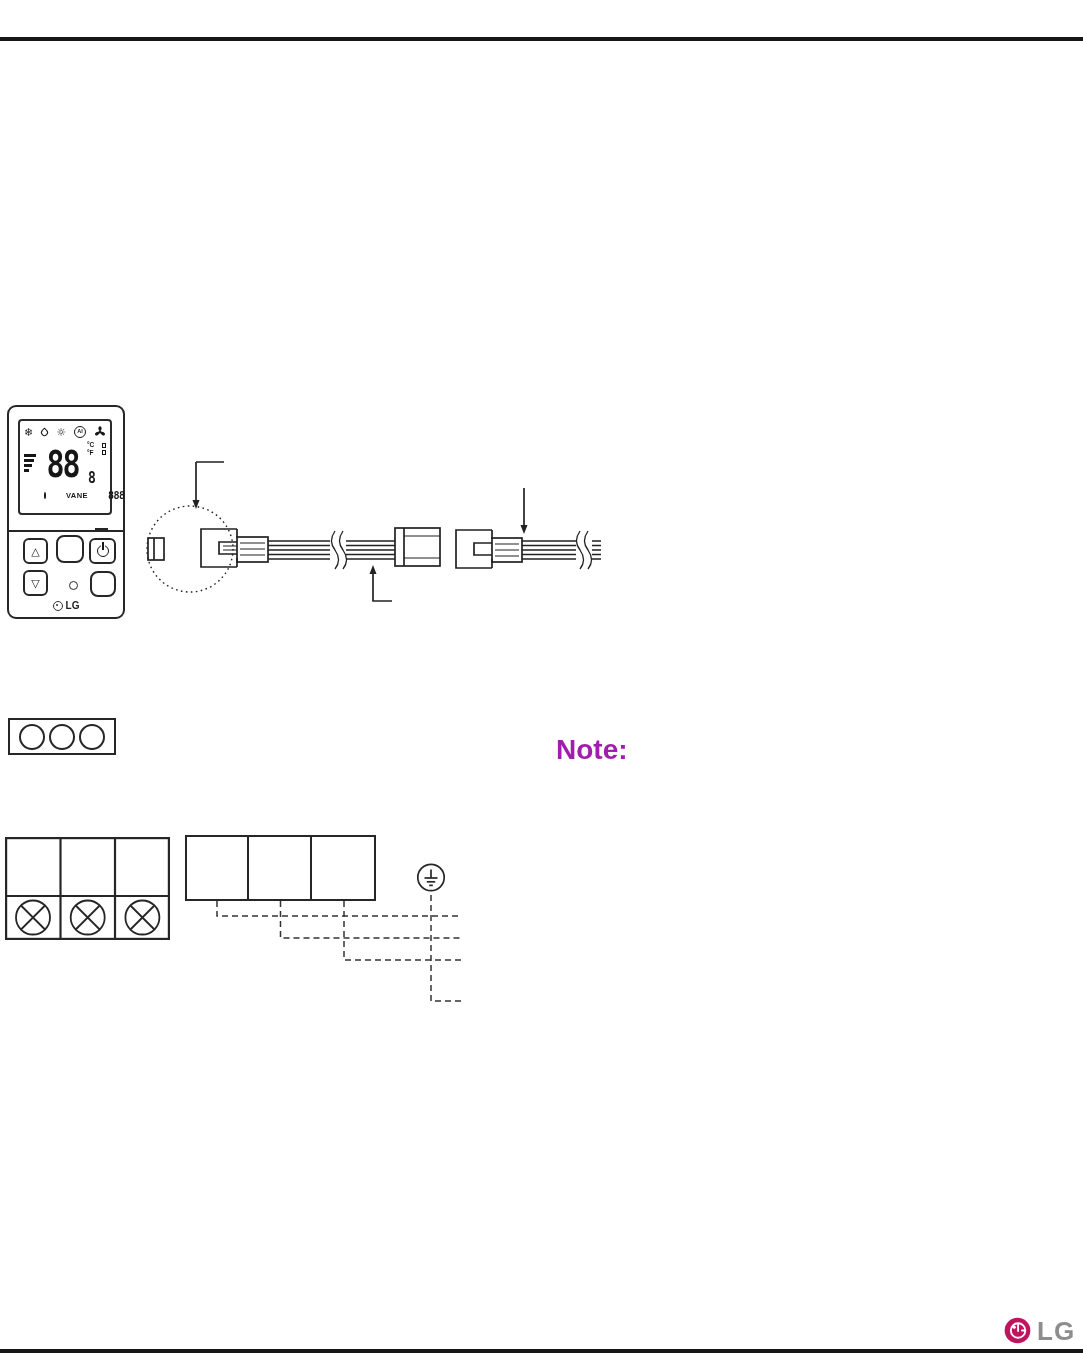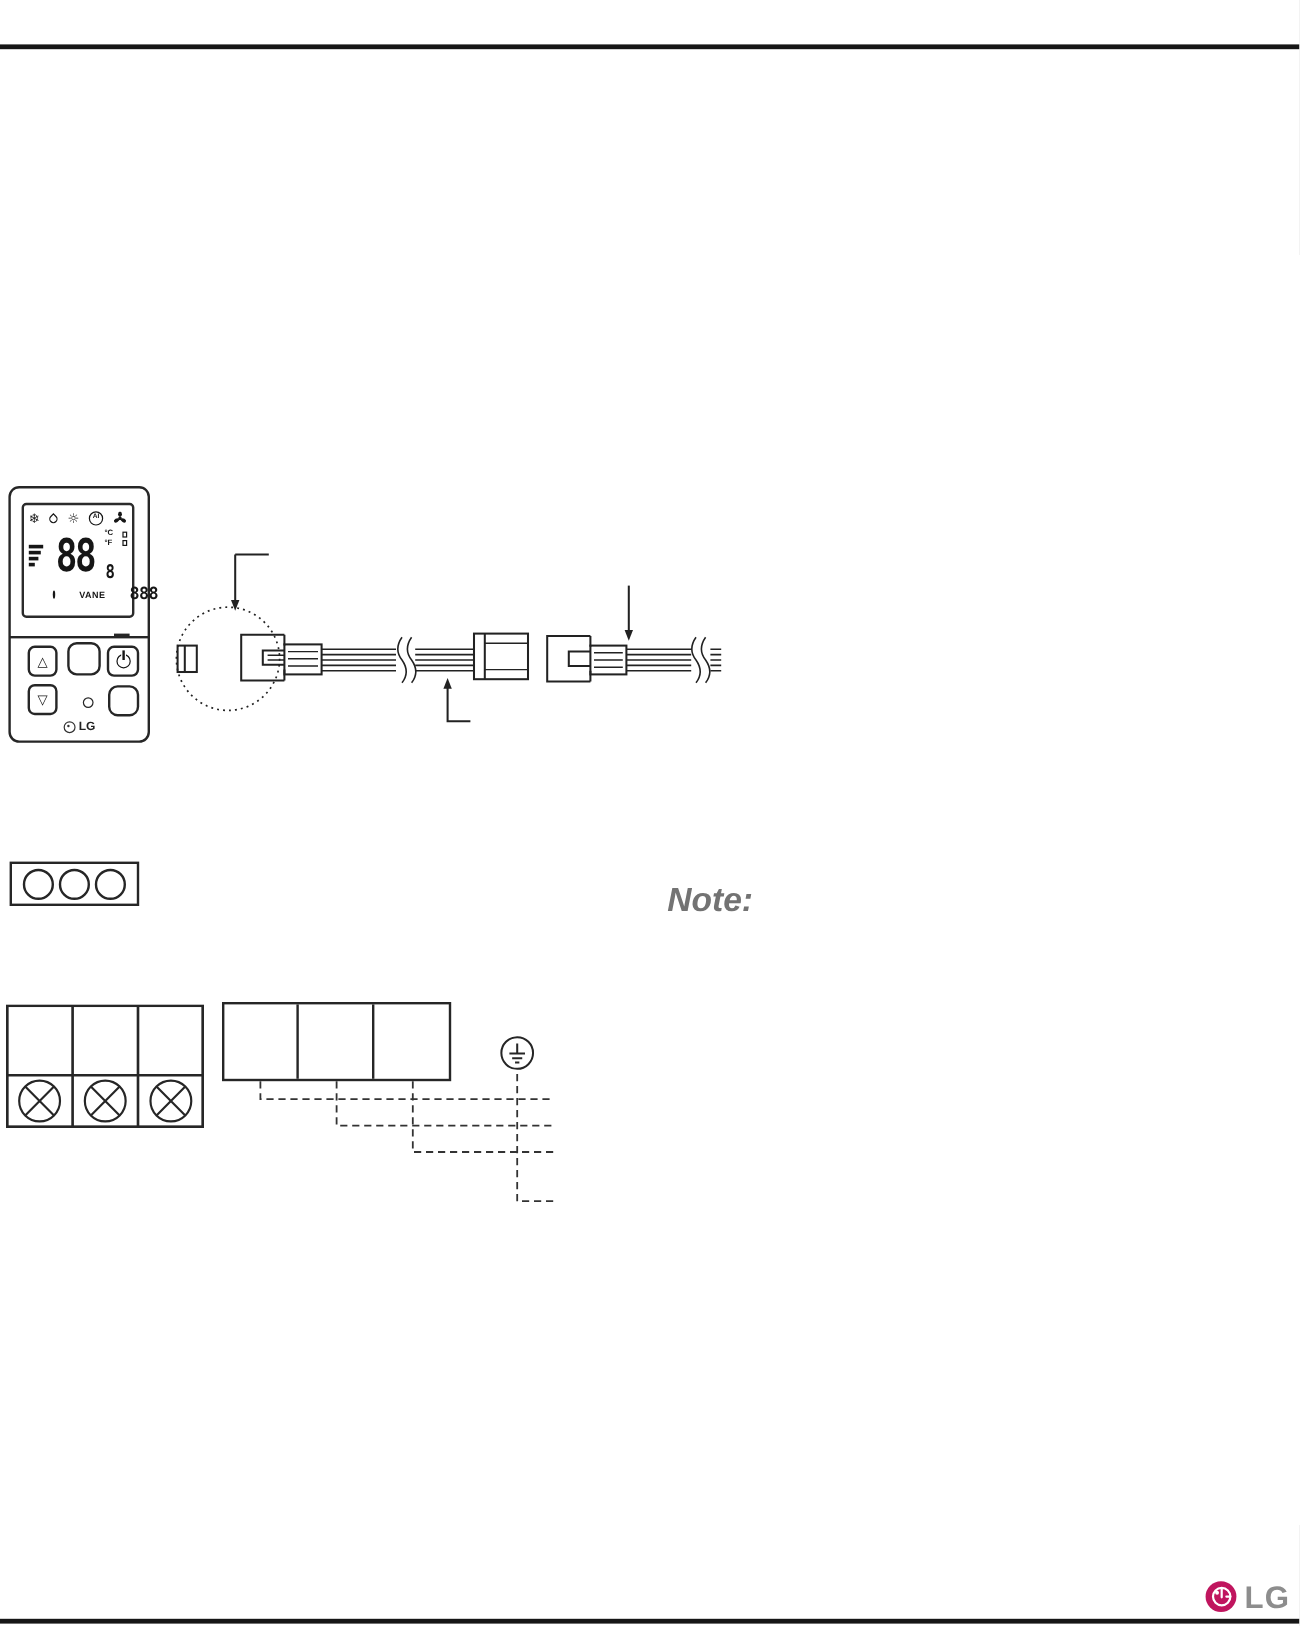--- a/index.html
+++ b/index.html
@@ -26,21 +26,21 @@
   #fan-bars .b1{width:12px}#fan-bars .b2{width:10px}#fan-bars .b3{width:8px}#fan-bars .b4{width:5px}
   #digits{flex:1;display:flex;align-items:center;justify-content:center;font-family:"DejaVu Sans Mono",monospace;font-weight:bold;font-size:30px;letter-spacing:-2px;transform:scaleY(1.25)}
   #lcd-right{width:20px;position:relative}
   .unit{display:block;font-size:6.5px;font-weight:bold;line-height:1.2}
   #digit-sub{position:absolute;left:1px;bottom:0;font-family:"DejaVu Sans Mono",monospace;font-weight:bold;font-size:13px;transform:scaleY(1.2)}
   .mini-ind{position:absolute;right:1px;width:4.5px;height:4.5px;border:1px solid #161616}
   #mini-ind-1{top:2px}#mini-ind-2{top:9px}
   #lcd-bottom{display:flex;align-items:center;gap:20px;height:14px;margin-top:3px;padding:0 1px}
   #timer-dot{width:7px;height:7px;border:1.2px solid #161616;border-radius:50%}
   #vane-label{font-size:7.5px;font-weight:bold;letter-spacing:.4px;margin-left:auto}
-  #vane-digits{font-family:"DejaVu Sans Mono",monospace;font-weight:bold;font-size:14px;letter-spacing:-.5px}
+  #vane-digits{font-family:"DejaVu Sans Mono",monospace;font-weight:bold;font-size:10px;letter-spacing:-.5px}
   .rbtn{position:absolute;border:2px solid #262626;border-radius:6px;background:#fff;display:flex;align-items:center;justify-content:center;font-size:11px;color:#161616;font-family:"DejaVu Sans",sans-serif}
   #btn-up{left:14px;top:131px;width:25px;height:26px}
   #btn-down{left:14px;top:163px;width:25px;height:26px}
   #btn-mid{left:47px;top:128px;width:28px;height:28px;border-radius:8px}
   #btn-power{left:80px;top:131px;width:27px;height:26px}
   #btn-extra{left:81px;top:164px;width:26px;height:26px;border-radius:8px}
   #power-dash{position:absolute;left:86px;top:121px;width:13px;height:2.5px;background:#262626}
   #btn-dot{position:absolute;left:60px;top:174px;width:9px;height:9px;border:1.6px solid #262626;border-radius:50%}
   #power-glyph{width:12px;height:12px;border:1.8px solid #161616;border-radius:50%;position:relative}
   #power-glyph::before{content:"";position:absolute;left:50%;top:-3px;transform:translateX(-50%);width:4px;height:5px;background:#fff}
@@ -51,21 +51,21 @@
   #remote-brand .txt{font-size:10px;font-weight:bold;color:#222}
 
   
   #cable{position:absolute;left:130px;top:450px}
 
   
   #plate3{position:absolute;left:8px;top:718px;width:108px;height:37px;border:2px solid #262626;display:flex;align-items:center;justify-content:center;gap:4px}
   #plate3 .c{width:26px;height:26px;border:2px solid #262626;border-radius:50%}
 
   
-  #note{position:absolute;left:556px;top:734px;font-size:28px;font-weight:bold;font-style:italic;color:#737373}
+  #note{position:absolute;left:556px;top:734px;font-size:28px;font-weight:bold;color:#a21caf}
 
   
   #blockA{position:absolute;left:5px;top:837px}
   #blockB{position:absolute;left:185px;top:835px;width:191px;height:66px;border:2.2px solid #262626;background:#fff}
   #blockB .v{position:absolute;top:0;bottom:0;width:2.2px;background:#262626}
   #blockB .v1{left:60px}
   #blockB .v2{left:123px}
   #ground{position:absolute;left:415px;top:861px}
   #dashes{position:absolute;left:180px;top:888px}
 

